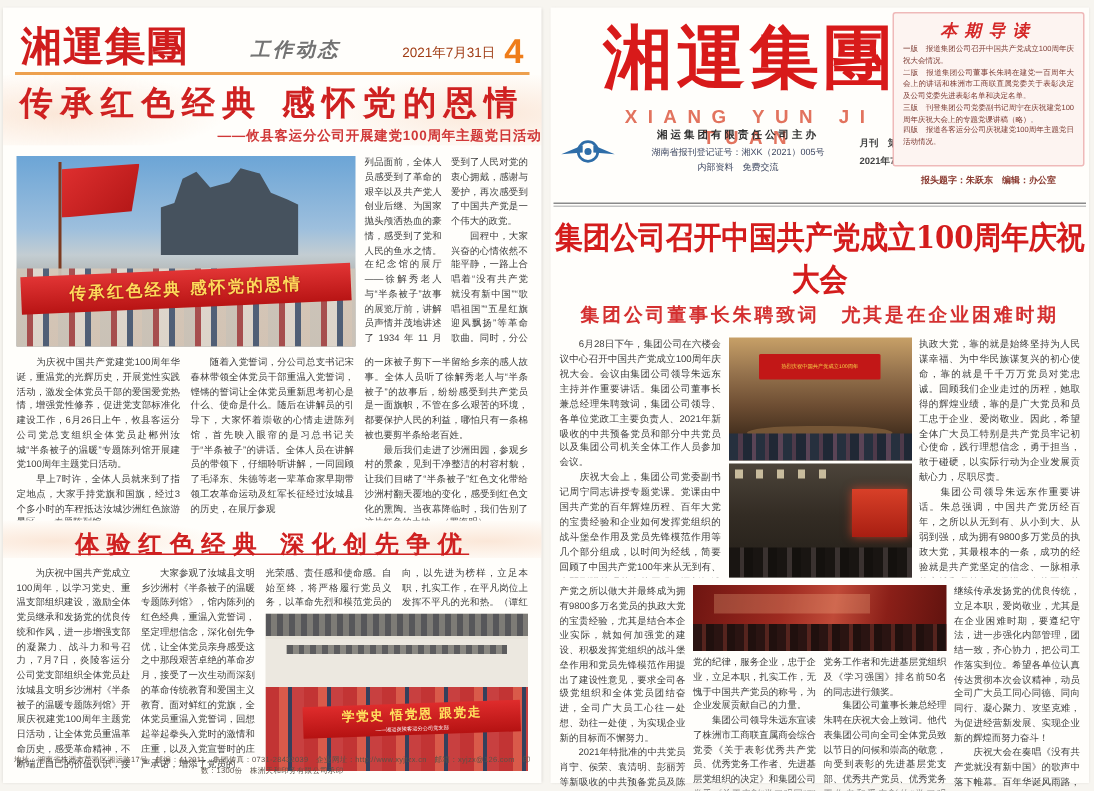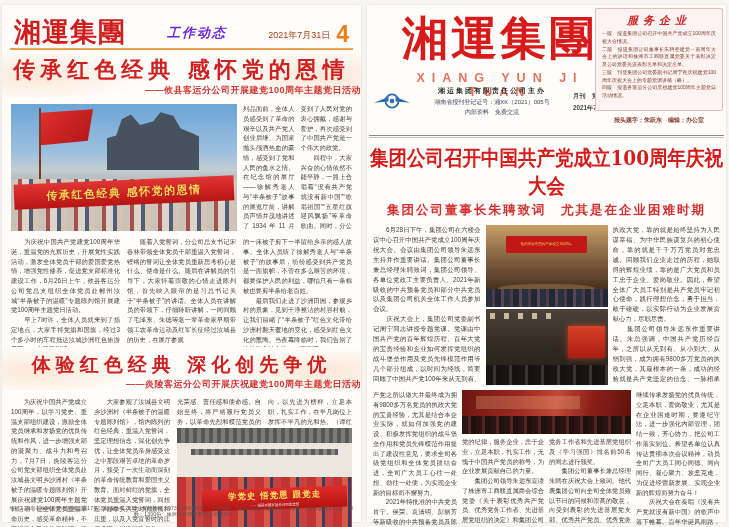--- a/index.html
+++ b/index.html
@@ -14,35 +14,35 @@
 
   
   .tcol {
     font-size:6.3px; line-height:1.55; text-align:justify; color:#3c3c3c;
     white-space:pre-line; overflow:hidden;
   }
 
   
   .lp-header { display:flex; align-items:flex-end; padding:13px 12px 0 12px; }
   .lp-logo { font-family:"DejaVu Serif","Liberation Serif",serif; font-weight:900; font-size:27px; color:#d01d1d; letter-spacing:1px; line-height:1; }
-  .lp-section { flex:1; text-align:center; color:#6d28d9; font-size:13px; font-weight:bold; font-style:italic; letter-spacing:2px; padding-bottom:3px; }
+  .lp-section { flex:1; text-align:center; color:#737373; font-size:13px; font-weight:bold; font-style:italic; letter-spacing:2px; padding-bottom:3px; }
   .lp-meta { display:flex; align-items:flex-end; gap:6px; }
   .lp-date { color:#a03c14; font-size:9px; padding-bottom:3px; }
   .lp-pageno { color:#ef7d1a; font-size:23px; font-weight:bold; line-height:0.9; }
   .lp-rule { margin:3px 8px 0; border-top:2px solid #eda04e; }
 
   .titleblock {
     text-align:center; padding-top:7px;
     background:
       radial-gradient(ellipse 45% 85% at 10% 55%, #fbe7d8 0%, rgba(251,231,216,0) 70%),
       radial-gradient(ellipse 45% 85% at 90% 55%, #fbe7d8 0%, rgba(251,231,216,0) 70%);
   }
   .a-title { font-family:"DejaVu Serif","Liberation Serif",serif; font-weight:900; color:#cf2121; letter-spacing:5px; line-height:1.1; }
   .a1 .a-title { font-size:22px; }
-  .a2 .a-title { font-size:19px; }
+  .a2 .a-title { font-size:16px;text-decoration:underline; }
   .a-sub { color:#d03838; font-size:9px; font-weight:bold; margin-top:3px; letter-spacing:0.5px;text-align:right; }
 
   .a1-top { display:flex; gap:6px; padding:7px 9px 0; height:127px; }
   .a1-top .tcol { flex:1; }
   .photo { position:relative; overflow:hidden; }
   .photo1 {
     width:226px; flex:none;
     background:linear-gradient(180deg,#6ca5d6 0%,#9dbfdd 38%,#c3cdd2 52%,#a8a9a5 68%,#8f8d88 100%);
   }
   .p1-pole { position:absolute; left:28px; top:4px; width:2px; height:82px; background:#7c3a20; }
@@ -181,21 +181,20 @@
     <div class="a1-bottom">
       <div class="tcol">　　为庆祝中国共产党建党100周年华诞，重温党的光辉历史，开展党性实践活动，激发全体党员干部的爱国爱党热情，增强党性修养，促进党支部标准化建设工作，6月26日上午，攸县客运分公司党总支组织全体党员赴郴州汝城“半条被子的温暖”专题陈列馆开展建党100周年主题党日活动。
 　　早上7时许，全体人员就来到了指定地点，大家手持党旗和国旗，经过3个多小时的车程抵达汝城沙洲红色旅游景区——专题陈列馆。</div>
       <div class="tcol">　　随着入党誓词，分公司总支书记宋春林带领全体党员干部重温入党誓词，铿锵的誓词让全体党员重新思考初心是什么、使命是什么。随后在讲解员的引导下，大家怀着崇敬的心情走进陈列馆，首先映入眼帘的是习总书记关于“半条被子”的讲话。全体人员在讲解员的带领下，仔细聆听讲解，一同回顾了毛泽东、朱德等老一辈革命家早期带领工农革命运动及红军长征经过汝城县的历史，在展厅参观</div>
       <div class="tcol">的一床被子剪下一半留给乡亲的感人故事。全体人员听了徐解秀老人与“半条被子”的故事后，纷纷感受到共产党员是一面旗帜，不管在多么艰苦的环境，都要保护人民的利益，哪怕只有一条棉被也要剪半条给老百姓。
 　　最后我们走进了沙洲田园，参观乡村的景象，见到干净整洁的村容村貌，让我们目睹了“半条被子”红色文化带给沙洲村翻天覆地的变化，感受到红色文化的熏陶。当夜幕降临时，我们告别了这片红色的土地。（罗海明）</div>
     </div>
 
     <div class="titleblock a2">
       <div class="a-title">体验红色经典  深化创先争优</div>
-      <div class="a-sub">——炎陵客运分公司开展庆祝建党100周年主题党日活动</div>
     </div>
 
     <div class="a2-body">
       <div class="tcol narrow">　　为庆祝中国共产党成立100周年，以学习党史、重温支部组织建设，激励全体党员继承和发扬党的优良传统和作风，进一步增强支部的凝聚力、战斗力和号召力，7月7日，炎陵客运分公司党支部组织全体党员赴汝城县文明乡沙洲村《半条被子的温暖专题陈列馆》开展庆祝建党100周年主题党日活动，让全体党员重温革命历史，感受革命精神，不断端正自己的价值认识，接受先进思想的洗礼。
 　　尽管天气炎热难耐，但全体党员依然热情高涨，整装待发，怀着崇敬、忐忑的心情来到这片红色热土。</div>
       <div class="tcol narrow">　　大家参观了汝城县文明乡沙洲村《半条被子的温暖专题陈列馆》，馆内陈列的红色经典，重温入党誓词，坚定理想信念，深化创先争优，让全体党员亲身感受这之中那段艰苦卓绝的革命岁月，接受了一次生动而深刻的革命传统教育和爱国主义教育。面对鲜红的党旗，全体党员重温入党誓词，回想起举起拳头入党时的激情和庄重，以及入党宣誓时的庄严承诺，增添了党员的</div>
       <div class="a2-right">
         <div class="a2-topband">
           <div class="tcol">光荣感、责任感和使命感。自始至终，将严格履行党员义务，以革命先烈和模范党员的精神为引</div>
           <div class="tcol">向，以先进为榜样，立足本职，扎实工作，在平凡岗位上发挥不平凡的光和热。（谭红春）</div>
@@ -230,21 +229,21 @@
       <div class="rp-pub">
         <div class="rp-pub1">湘运集团有限责任公司主办</div>
         <div>湖南省报刊登记证号：湘XK（2021）005号</div>
         <div>内部资料　免费交流</div>
       </div>
       <div class="rp-issue">
         <div>月刊　第140期</div>
         <div>2021年7月31日</div>
       </div>
       <div class="digest">
-        <div class="digest-title">服务企业</div>
+        <div class="digest-title">本期导读</div>
         <div class="digest-items">一版　报道集团公司召开中国共产党成立100周年庆祝大会情况。
 二版　报道集团公司董事长朱聘在建党一百周年大会上的讲话和株洲市工商联直属党委关于表彰决定及公司党委先进表彰名单和决定名单。
 三版　刊登集团公司党委副书记周宁在庆祝建党100周年庆祝大会上的专题党课讲稿（略）。
 四版　报道各客运分公司庆祝建党100周年主题党日活动情况。</div>
       </div>
       <div class="digest-credits">报头题字：朱跃东　编辑：办公室</div>
     </div>
     <div class="rp-rule"></div>
 
     <div class="rp-headline">集团公司召开中国共产党成立100周年庆祝大会</div>

